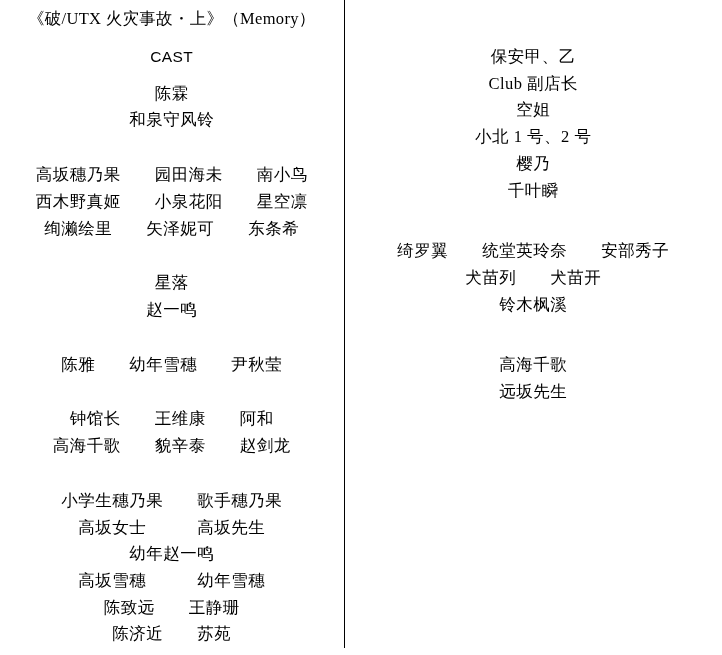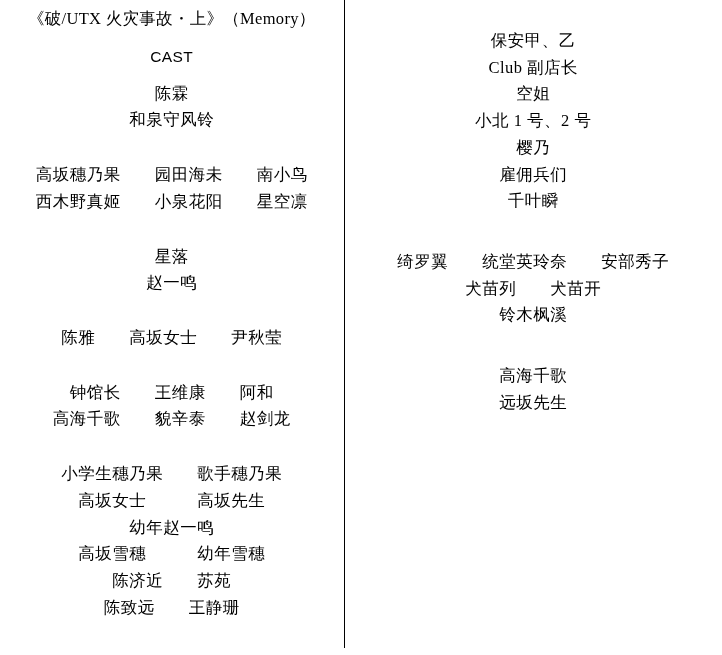--- a/index.html
+++ b/index.html
@@ -30,21 +30,21 @@
   .col {
     box-sizing: border-box;
     position: relative;
   }
   .col-left {
     width: 344px;
     padding-top: 6px;
   }
   .col-right {
     width: 378px;
-    padding-top: 28px;
+    padding-top: 44px;
   }
   .divider {
     width: 1px;
     background: #000000;
     margin: 0 0 0 0;
     height: 648px;
     align-self: flex-start;
   }
   .line {
     text-align: center;
@@ -77,48 +77,48 @@
       <div class="line title">《破/UTX 火灾事故・上》（Memory）</div>
       <div class="gap-sm"></div>
       <div class="line cast-label">CAST</div>
       <div class="lines">
           <div class="gap-sm"></div>
           <div class="line">陈霖</div>
           <div class="line">和泉守风铃</div>
           <div class="gap-lg"></div>
           <div class="line">高坂穗乃果　　园田海未　　南小鸟</div>
           <div class="line">西木野真姬　　小泉花阳　　星空凛</div>
+          <div class="line">绚濑绘里　　矢泽妮可　　东条希</div>
           <div class="gap-lg"></div>
           <div class="line">星落</div>
           <div class="line">赵一鸣</div>
           <div class="gap-lg"></div>
-          <div class="line">陈雅　　高坂女士　　尹秋莹</div>
+          <div class="line">陈雅　　幼年雪穗　　尹秋莹</div>
           <div class="gap-lg"></div>
           <div class="line">钟馆长　　王维康　　阿和</div>
           <div class="line">高海千歌　　貌辛泰　　赵剑龙</div>
           <div class="gap-lg"></div>
           <div class="line">小学生穗乃果　　歌手穗乃果</div>
           <div class="line">高坂女士　　　高坂先生</div>
           <div class="line">幼年赵一鸣</div>
           <div class="line">高坂雪穗　　　幼年雪穗</div>
+          <div class="line">陈致远　　王静珊</div>
           <div class="line">陈济近　　苏苑</div>
-          <div class="line">陈致远　　王静珊</div>
         </div>
     </div>
 
     <div class="divider"></div>
 
     <div class="col col-right">
       <div class="lines">
           <div class="line">保安甲、乙</div>
           <div class="line">Club 副店长</div>
           <div class="line">空姐</div>
           <div class="line">小北 1 号、2 号</div>
           <div class="line">樱乃</div>
-          <div class="line">雇佣兵们</div>
           <div class="line">千叶瞬</div>
           <div class="gap-xl"></div>
           <div class="line">绮罗翼　　统堂英玲奈　　安部秀子</div>
           <div class="line">犬苗列　　犬苗开</div>
           <div class="line">铃木枫溪</div>
           <div class="gap-xl"></div>
           <div class="line">高海千歌</div>
           <div class="line">远坂先生</div>
         </div>
     </div>

